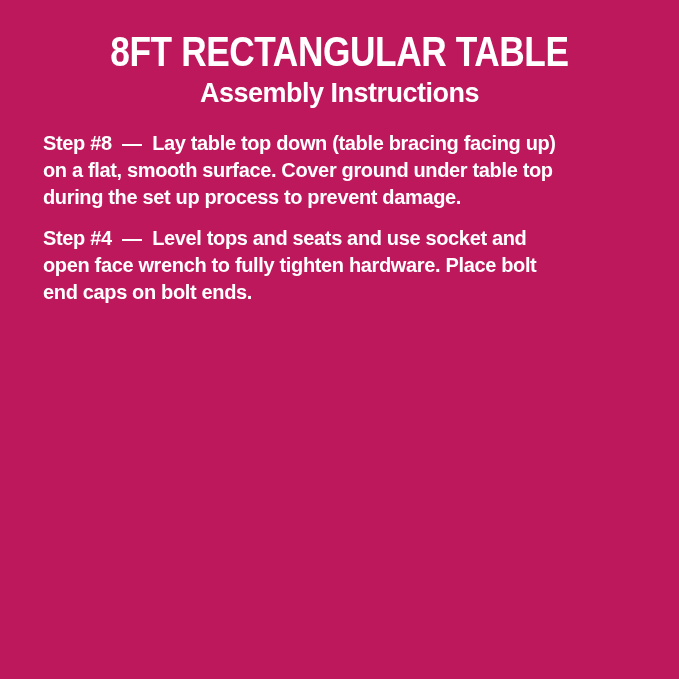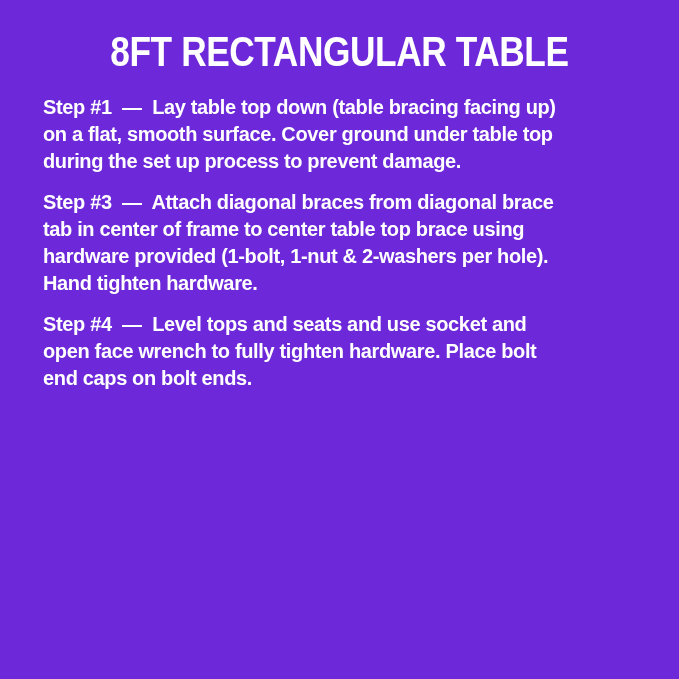--- a/index.html
+++ b/index.html
@@ -4,21 +4,21 @@
 <style>
   html, body {
     margin: 0;
     padding: 0;
     background: #000000;
   }
   .canvas {
     position: relative;
     width: 679px;
     height: 679px;
-    background: #6d28d9;
+    background: #be185d;
     color: #ffffff;
     font-family: "Liberation Sans", sans-serif;
     font-weight: bold;
     overflow: hidden;
     box-sizing: border-box;
   }
   .header {
     text-align: center;
     padding-top: 30px;
   }
@@ -47,27 +47,24 @@
     letter-spacing: -0.35px;
     white-space: pre; 
   }
 </style>
 </head>
 <body>
 
 <div class="canvas">
   <div class="header">
     <div class="title">8FT RECTANGULAR TABLE</div>
+    <div class="subtitle">Assembly Instructions</div>
   </div>
 
   <div class="steps">
-    <p class="step">Step #1  —  Lay table top down (table bracing facing up)
+    <p class="step">Step #8  —  Lay table top down (table bracing facing up)
 on a flat, smooth surface. Cover ground under table top
 during the set up process to prevent damage.</p>
-    <p class="step">Step #3  —  Attach diagonal braces from diagonal brace
-tab in center of frame to center table top brace using
-hardware provided (1-bolt, 1-nut &amp; 2-washers per hole).
-Hand tighten hardware.</p>
     <p class="step">Step #4  —  Level tops and seats and use socket and
 open face wrench to fully tighten hardware. Place bolt
 end caps on bolt ends.</p>
   </div>
 </div>
 
 </body></html>

